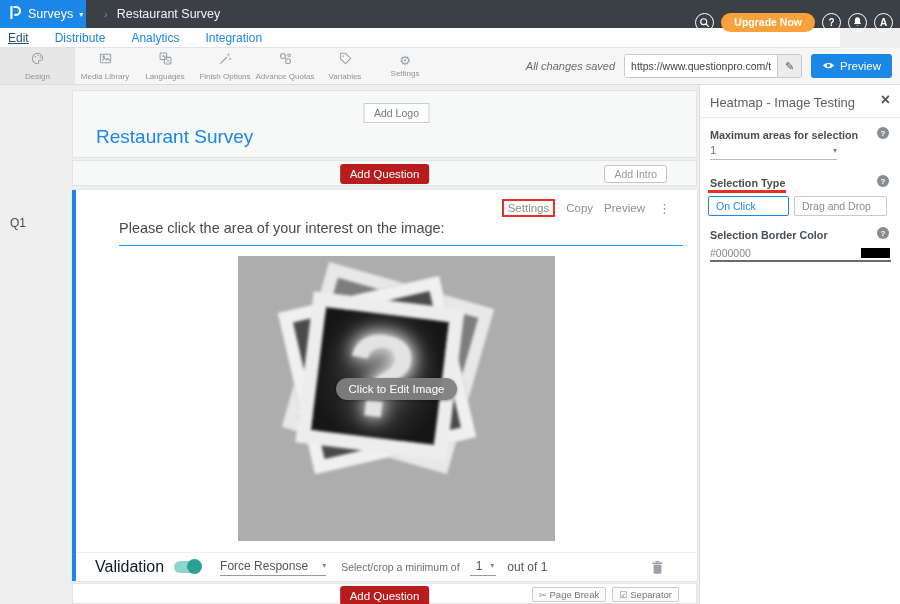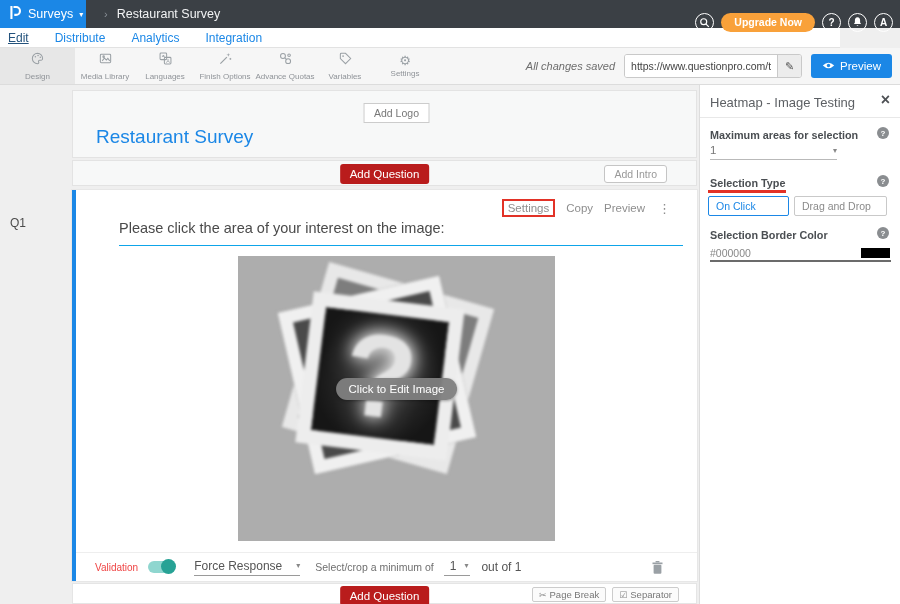--- a/index.html
+++ b/index.html
@@ -70,21 +70,21 @@
   .photo { position:absolute; }
   .photo-back { left:64px; top:26px; width:172px; height:172px; background:#7d7d7d; border:13px solid #e8e8e8; transform:rotate(16deg); }
   .photo-mid  { left:56px; top:36px; width:166px; height:166px; background:#4a4a4a; border:13px solid #f0f0f0; transform:rotate(-13deg); }
   .photo-front{ left:66px; top:44px; width:152px; height:152px; border:14px solid #ededed; transform:rotate(7deg);
     background:radial-gradient(circle at 50% 55%, #3c3c3c 0%, #161616 70%); display:flex; align-items:center; justify-content:center; }
   .photo-front .qmark { font-size:118px; color:#e3e3e3; font-weight:bold; text-shadow:0 0 16px #fff, 0 0 30px #dcdcdc; }
   .edit-img-btn { position:absolute; left:50%; transform:translateX(-50%); top:122px; background:rgba(128,128,128,.95);
     color:#fff; font-size:11.5px; padding:5px 13px; border-radius:13px; box-shadow:0 1px 3px rgba(0,0,0,.35); white-space:nowrap; cursor:pointer; }
   .validation-row { position:absolute; left:0; right:0; bottom:0; height:29px; border-top:1px solid #eee;
     display:flex; align-items:center; padding-left:19px; }
-  .v-label { font-size:10px; color:#ef4444; }
+  .v-label { font-size:16px; color:#0f172a; }
   .toggle { width:26px; height:12px; border-radius:7px; background:#8fd6cf; position:relative; margin:0 0 0 10px; cursor:pointer; }
   .toggle::after { content:""; position:absolute; right:-2px; top:-2px; width:15px; height:15px; border-radius:50%; background:#27a295; }
   .force-resp { margin-left:20px; display:flex; align-items:center; gap:14px; font-size:12px; color:#555;
     border-bottom:1px solid #9a9a9a; padding-bottom:2px; cursor:pointer; }
   .mini-caret { font-size:8px; color:#888; }
   .min-text { margin-left:15px; font-size:10.5px; color:#6f6f6f; }
   .min-dd { margin-left:10px; display:flex; align-items:center; gap:8px; font-size:12px; color:#555;
     border-bottom:1px solid #9a9a9a; padding:0 2px 2px 6px; cursor:pointer; }
   .outof { margin-left:11px; font-size:12px; color:#555; }
   .trash-btn { position:absolute; right:33px; top:7px; cursor:pointer; }

